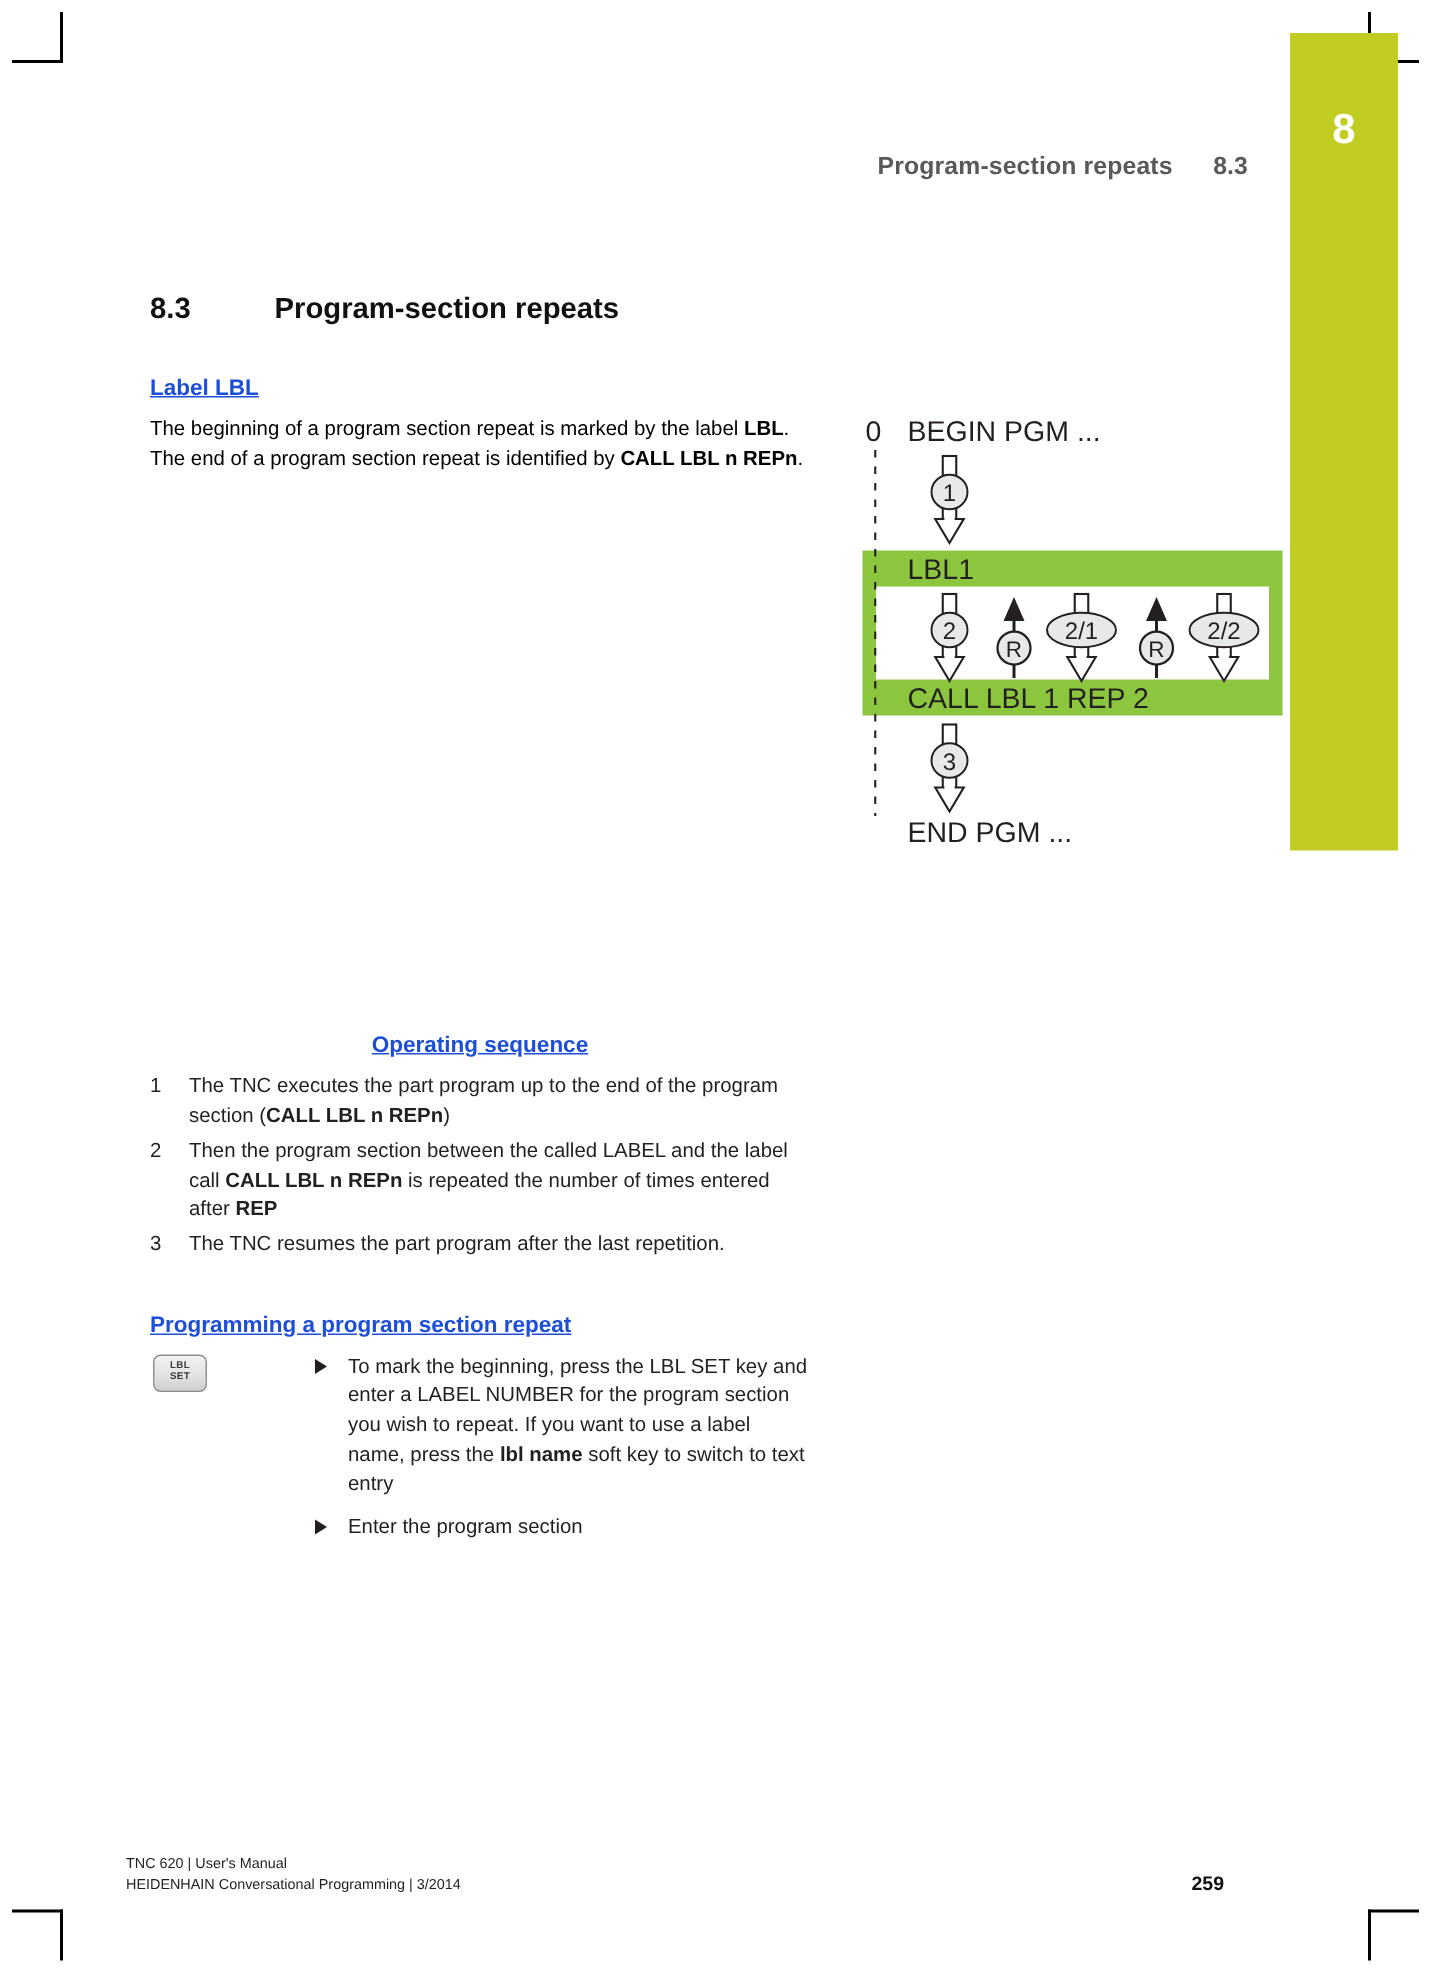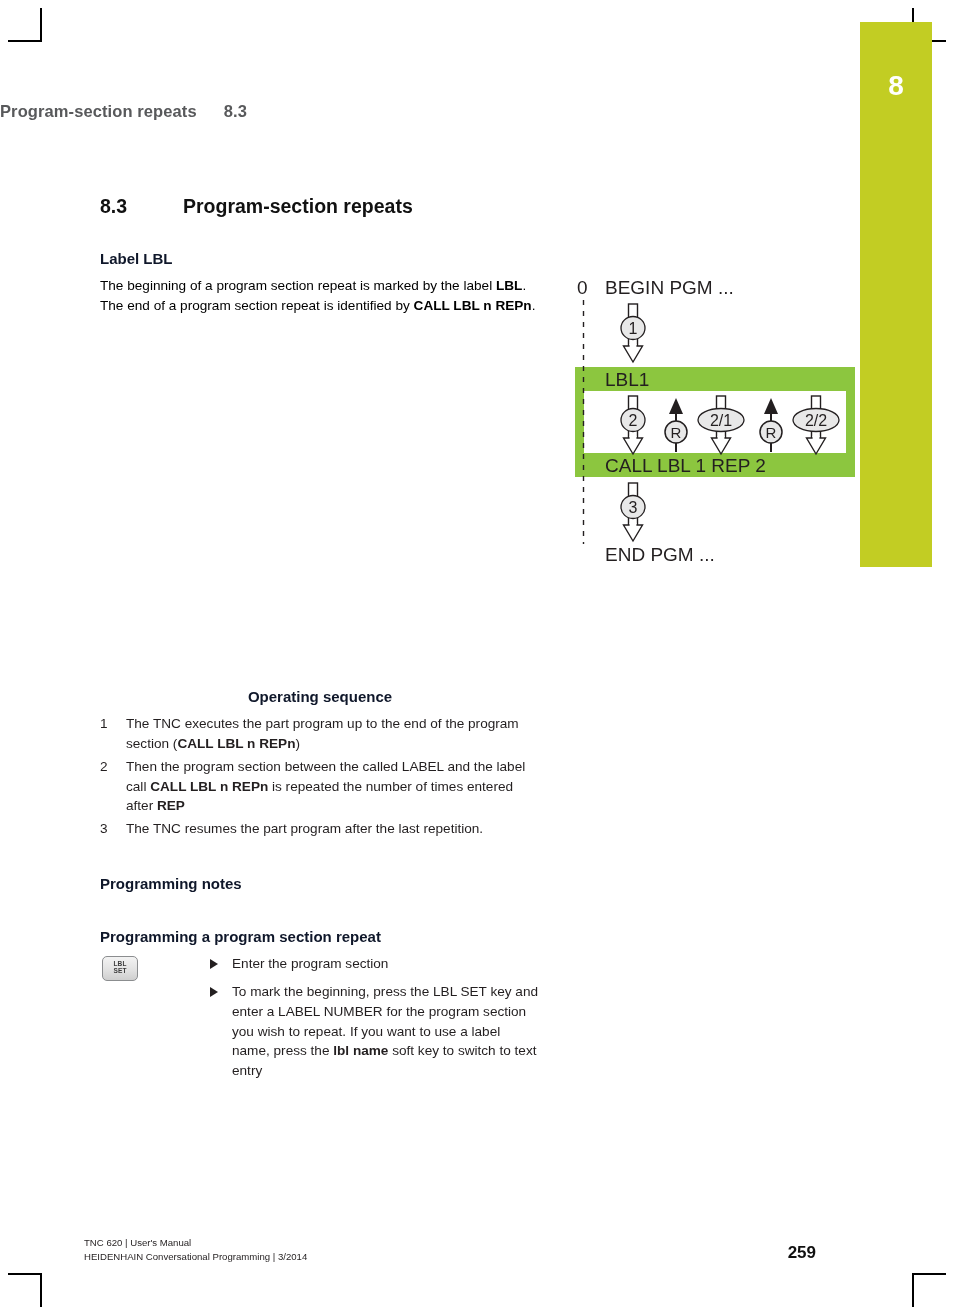--- a/index.html
+++ b/index.html
@@ -44,21 +44,21 @@
     font-weight: bold;
     line-height: 1;
   }
 
   
   .running-header {
     position: absolute;
     left: 0;
     top: 102px;
     width: 832px;
-    text-align: left;
+    text-align: right;
     color: #58595b;
     font-size: 16.5px;
     font-weight: bold;
     letter-spacing: 0.1px;
   }
   .running-header .rh-sec {
     display: inline-block;
     margin-left: 27px;
   }
 
@@ -80,21 +80,22 @@
   }
   .sec-head .sec-num {
     width: 83px;
     flex: 0 0 83px;
   }
 
   h3.sub {
     font-size: 15px;
     font-weight: bold;
     margin: 0 0 9px 0;
-    color: #0f172a;
+    color: #1d4ed8;
+    text-decoration: underline;
   }
   h3.sub.gap { margin-top: 36px; }
 
   p.body {
     font-size: 13.6px;
     line-height: 1.45;
     margin: 0;
     color: #000000;
   }
   b { font-weight: bold; }
@@ -212,21 +213,21 @@
     display: flex;
     justify-content: space-between;
     align-items: flex-end;
   }
   .footer-left {
     font-size: 9.6px;
     line-height: 1.42;
     color: #231f20;
   }
   .footer-page {
-    font-size: 17px;
+    font-size: 13px;
     font-weight: bold;
     color: #111;
   }
 </style>
 </head>
 <body>
 
 <div class="crop crop-v" style="left:40px; top:8px; height:34px;"></div>
 <div class="crop crop-h" style="left:8px; top:40px; width:34px;"></div>
 <div class="crop crop-v" style="left:912px; top:8px; height:34px;"></div>
@@ -260,38 +261,37 @@
       <span class="num">1</span><span>The TNC executes the part program up to the end of the program section (</span><b>CALL LBL n REPn</b><span>)</span>
     </li>
     <li>
       <span class="num">2</span><span>Then the program section between the called LABEL and the label call </span><b>CALL LBL n REPn</b><span> is repeated the number of times entered after </span><b>REP</b>
     </li>
     <li>
       <span class="num">3</span><span>The TNC resumes the part program after the last repetition.</span>
     </li>
   </ol>
 
-  <h3 class="sub gap">Programming notes</h3>
   <ul class="notes">
   </ul>
 
   <h3 class="sub gap">Programming a program section repeat</h3>
   <div class="procedure">
     <div class="key-icon">
       <span>LBL</span>
       <span>SET</span>
     </div>
     <ul class="actions">
       <li>
         <span class="tri"></span>
-        <span>Enter the program section</span>
+        <span>To mark the beginning, press the LBL SET key and enter a LABEL NUMBER for the program section you wish to repeat. If you want to use a label name, press the </span><b>lbl name</b><span> soft key to switch to text entry</span>
       </li>
       <li>
         <span class="tri"></span>
-        <span>To mark the beginning, press the LBL SET key and enter a LABEL NUMBER for the program section you wish to repeat. If you want to use a label name, press the </span><b>lbl name</b><span> soft key to switch to text entry</span>
+        <span>Enter the program section</span>
       </li>
     </ul>
   </div>
 
 </div>
 
 <div class="diagram">
   <svg width="300" height="300" viewBox="0 0 300 300" xmlns="http://www.w3.org/2000/svg">
     <defs>
       <g id="hollow-arrow">

